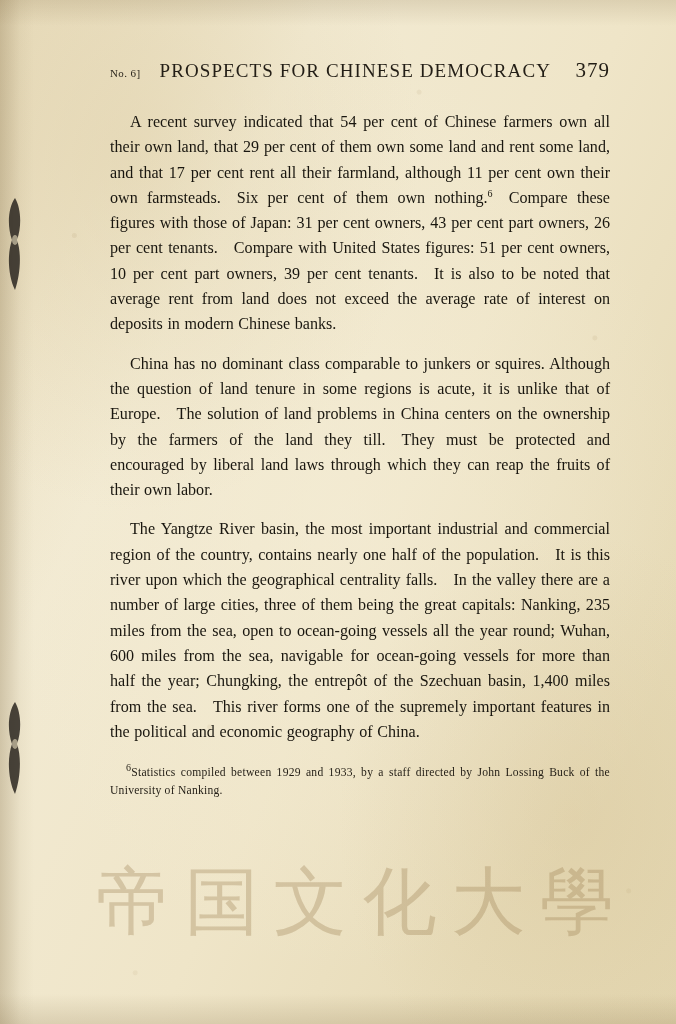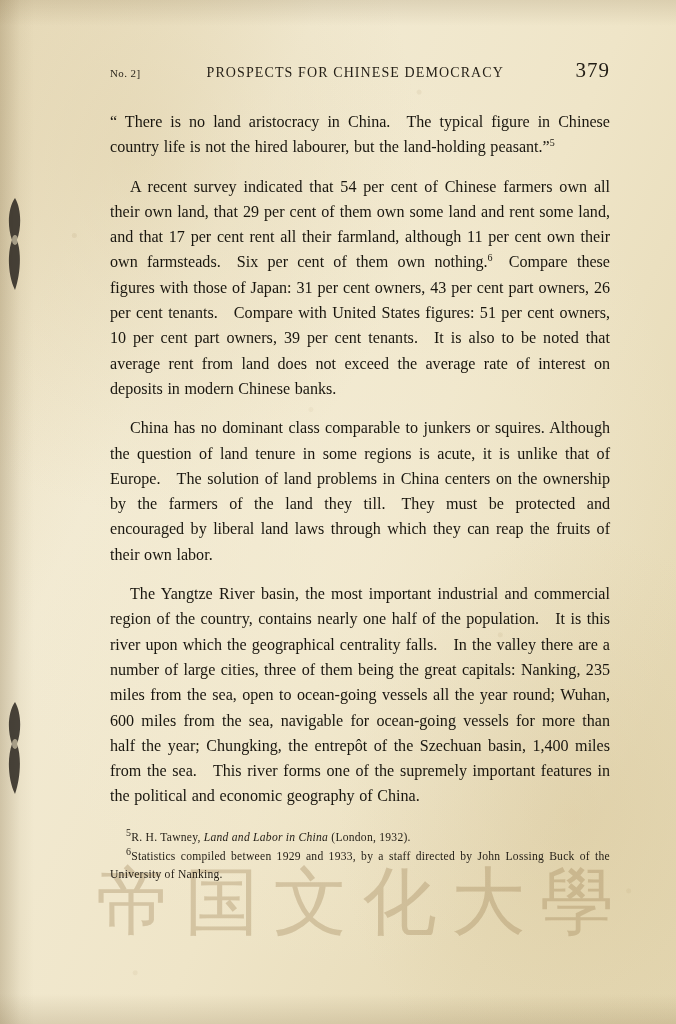--- a/index.html
+++ b/index.html
@@ -104,21 +104,21 @@
   }
   .runhead .issue {
     font-size: 11px;
     letter-spacing: 0.4px;
     color: #2a251c;
     white-space: nowrap;
   }
   .runhead .title {
     flex: 1;
     text-align: center;
-    font-size: 14px;
+    font-size: 19px;
     letter-spacing: 1.1px;
     font-variant: small-caps;
     text-transform: uppercase;
     color: #231e16;
   }
   .runhead .folio {
     font-size: 21px;
     letter-spacing: 1px;
     color: #221d15;
     min-width: 40px;
@@ -191,33 +191,31 @@
     <span>国</span>
     <span>文</span>
     <span>化</span>
     <span>大</span>
     <span>學</span>
   </div>
 
   <div class="content">
 
     <div class="runhead">
-      <span class="issue">No. 2]</span>
+      <span class="issue">No. 6]</span>
       <span class="title">PROSPECTS FOR CHINESE DEMOCRACY</span>
       <span class="folio">379</span>
     </div>
 
-    <p class="body"><span>“ There is no land aristocracy in China. The typical figure in Chinese country life is not the hired labourer, but the land-holding peasant.”</span><sup>5</sup></p>
 
     <p class="body indent"><span>A recent survey indicated that 54 per cent of Chinese farmers own all their own land, that 29 per cent of them own some land and rent some land, and that 17 per cent rent all their farmland, although 11 per cent own their own farmsteads. Six per cent of them own nothing.</span><sup>6</sup><span> Compare these figures with those of Japan: 31 per cent owners, 43 per cent part owners, 26 per cent tenants. Compare with United States figures: 51 per cent owners, 10 per cent part owners, 39 per cent tenants. It is also to be noted that average rent from land does not exceed the average rate of interest on deposits in modern Chinese banks.</span></p>
 
     <p class="body indent">China has no dominant class comparable to junkers or squires. Although the question of land tenure in some regions is acute, it is unlike that of Europe. The solution of land problems in China centers on the ownership by the farmers of the land they till. They must be protected and encouraged by liberal land laws through which they can reap the fruits of their own labor.</p>
 
 
     <p class="body indent">The Yangtze River basin, the most important industrial and commercial region of the country, contains nearly one half of the population. It is this river upon which the geographical centrality falls. In the valley there are a number of large cities, three of them being the great capitals: Nanking, 235 miles from the sea, open to ocean-going vessels all the year round; Wuhan, 600 miles from the sea, navigable for ocean-going vessels for more than half the year; Chungking, the entrepôt of the Szechuan basin, 1,400 miles from the sea. This river forms one of the supremely important features in the political and economic geography of China.</p>
 
     <div class="notes">
-      <p class="note indent"><span class="marker">5</span><span>R. H. Tawney, </span><span class="ital">Land and Labor in China</span><span> (London, 1932).</span></p>
       <p class="note indent"><span class="marker">6</span><span>Statistics compiled between 1929 and 1933, by a staff directed by John Lossing Buck of the University of Nanking.</span></p>
     </div>
 
   </div>
 </div>
 
 </body></html>

